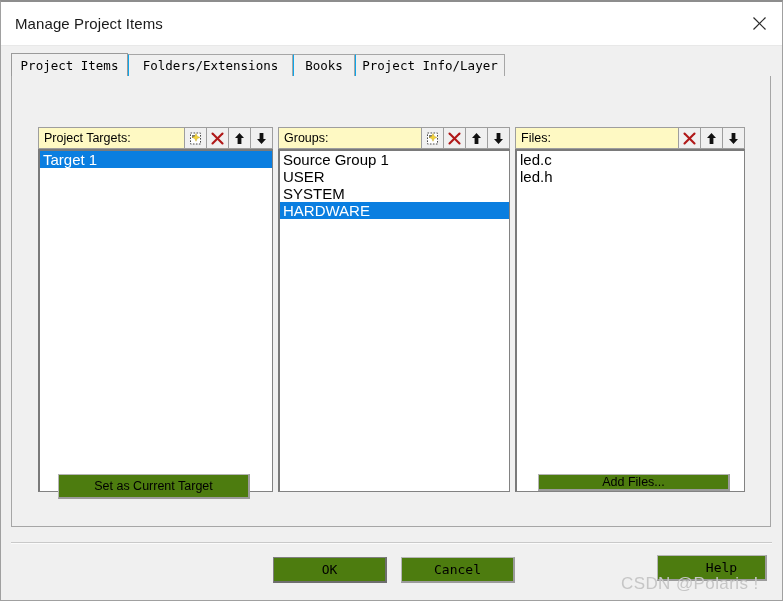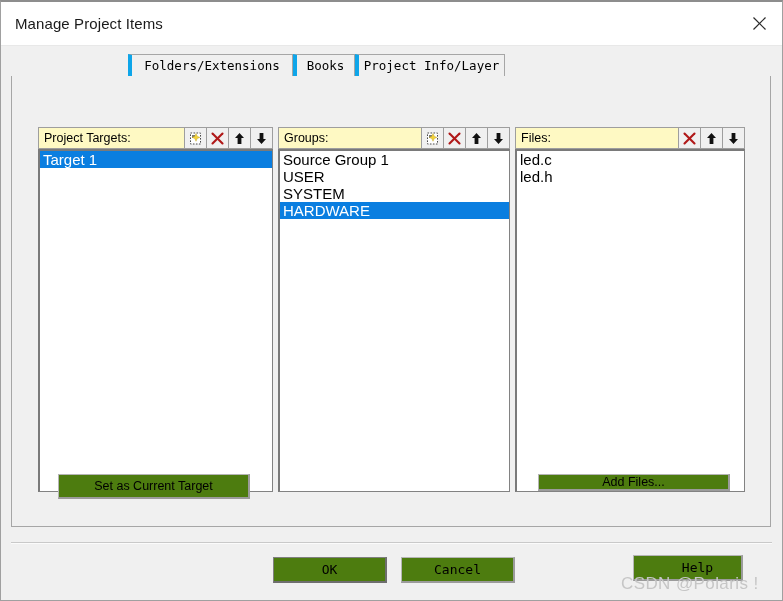--- a/index.html
+++ b/index.html
@@ -68,21 +68,21 @@
     height: 22px;
     box-sizing: border-box;
     font-family: "DejaVu Sans Mono", "Liberation Mono", monospace;
     font-size: 12.5px;
     color: #000000;
     display: flex;
     align-items: center;
     justify-content: center;
     white-space: nowrap;
     background: #f0f0f0;
-    border-left: 4px solid #0ea5e9;
+    border-left: 1px solid #0ea5e9;
     border-right: 1px solid #a6a6a6;
     border-top: 1px solid #a6a6a6;
   }
   .tab.active {
     background: #f0f0f0;
     border-left: 1px solid #9a9a9a;
     border-right: 1px solid #9a9a9a;
     border-top: 1px solid #9a9a9a;
     z-index: 5;
     height: 23px;
@@ -236,20 +236,23 @@
       <svg width="15" height="15" viewBox="0 0 15 15">
         <line x1="1.5" y1="1.5" x2="13.5" y2="13.5" stroke="#2a2a2a" stroke-width="1.2"></line>
         <line x1="13.5" y1="1.5" x2="1.5" y2="13.5" stroke="#2a2a2a" stroke-width="1.2"></line>
       </svg>
     </div>
   </div>
 
   <div id="tabpage"></div>
 
   <div id="tabstrip">
+    <div class="tab active" style="left:0px; width:117px; top:-1px;">
+      <span>Project Items</span>
+    </div>
     <div class="tab inactive" style="left:117px; width:165px;">
       <span>Folders/Extensions</span>
     </div>
     <div class="tab inactive" style="left:282px; width:62px;">
       <span>Books</span>
     </div>
     <div class="tab inactive" style="left:344px; width:150px;">
       <span>Project Info/Layer</span>
     </div>
   </div>
@@ -364,19 +367,19 @@
 
   <div id="footer-sep"></div>
   <div id="footer-sep2"></div>
 
   <div class="btn mono default" style="left:272px; top:555px; width:114px; height:26px;">
     <span>OK</span>
   </div>
   <div class="btn mono" style="left:400px; top:555px; width:114px; height:26px;">
     <span>Cancel</span>
   </div>
-  <div class="btn mono" style="left:632px; top:553px; width:110px; height:26px;padding-left:20px;">
+  <div class="btn mono" style="left:656px; top:553px; width:110px; height:26px;padding-left:20px;">
     <span>Help</span>
   </div>
 
   <div id="watermark">CSDN @Polaris !</div>
 
 </div>
 
 </body></html>

